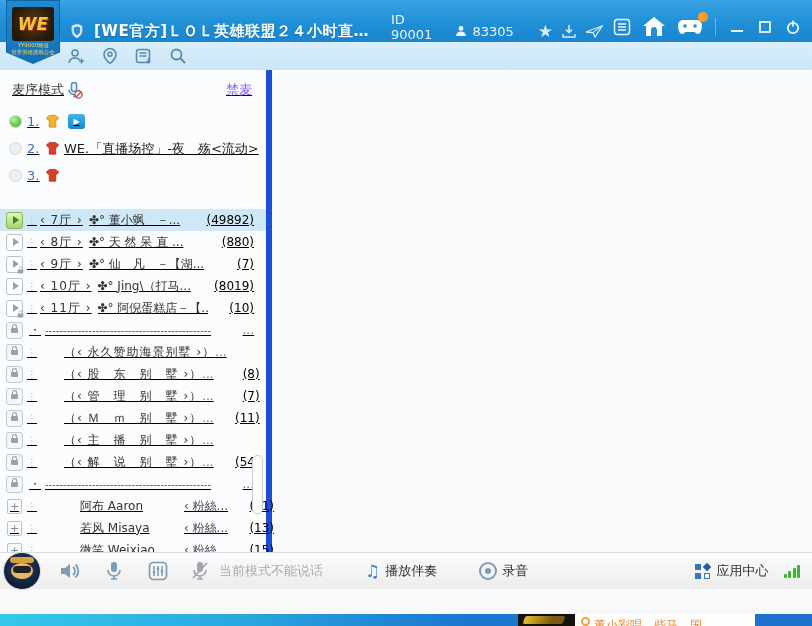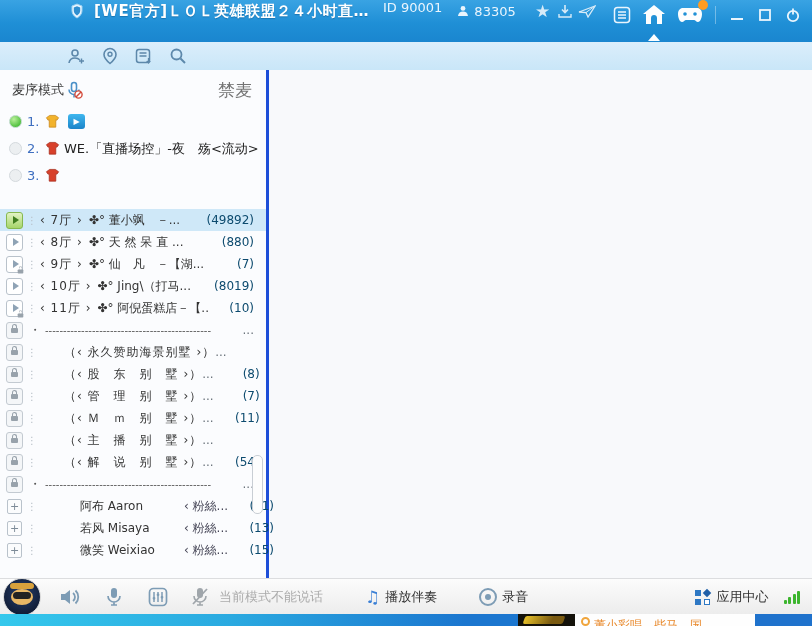--- a/index.html
+++ b/index.html
@@ -3,21 +3,21 @@
 <meta charset="utf-8">
 <style>
   html,body{margin:0;padding:0;}
   body{width:812px;height:626px;position:relative;overflow:hidden;
        font-family:"DejaVu Sans","Liberation Sans",sans-serif;
        background:#f8f9fb;-webkit-font-smoothing:antialiased;}
   .window{position:absolute;inset:0;}
 
   
   .titlebar{position:absolute;left:0;top:0;width:812px;height:42px;
-    background:linear-gradient(#39a3e3,#1f8fd6 55%,#1a86cf);display:flex;align-items:flex-start;}
+    background:linear-gradient(#39a3e3,#1f8fd6 55%,#1a86cf);display:flex;align-items:flex-end;gap:8px;}
   .subbar{position:absolute;left:0;top:42px;width:812px;height:28px;
     background:linear-gradient(#dbeefb,#c9e6f8);border-bottom:1px solid #b9d9ef;}
   .logo-badge{position:absolute;left:6px;top:0;width:52px;height:62px;
     background:linear-gradient(#1e8ad2,#1470b4);border:1px solid #0f64a6;z-index:5;
     clip-path:polygon(0 0,100% 0,100% 82%,50% 100%,0 82%);
     display:flex;flex-direction:column;align-items:center;}
   .logo-emblem{margin-top:6px;width:42px;height:34px;background:radial-gradient(circle at 50% 45%,#5a3c10,#23180a 75%);
     border-radius:3px;display:flex;align-items:center;justify-content:center;
     color:#f5c63b;font-weight:bold;font-style:italic;font-size:17px;text-shadow:1px 1px 0 #a03016;}
   .logo-sub{color:#ffd84d;font-size:6px;line-height:7px;text-align:center;white-space:nowrap;transform:scale(.9);}
@@ -35,26 +35,26 @@
     width:0;height:0;border-left:6px solid transparent;border-right:6px solid transparent;
     border-bottom:7px solid #fdfefe;}
   .star-glyph{font-size:17px;color:#d7ebf8;}
 
   
   .subbar-icons{position:absolute;left:64px;top:45px;display:flex;gap:10px;align-items:center;}
   .sb-ico{width:24px;height:22px;display:flex;align-items:center;justify-content:center;color:#5d88ab;}
 
   
   .left-panel{position:absolute;left:0;top:70px;width:266px;height:508px;background:#fbfcfe;
-    border-right:3px solid #1d4ed8;}
+    border-right:6px solid #1d4ed8;text-decoration:underline;}
   .right-panel{position:absolute;left:267px;top:70px;width:545px;height:508px;background:#f8f9fb;}
 
   .mic-header{display:flex;align-items:center;padding:9px 14px 0 12px;height:22px;}
   .mic-mode{font-size:13px;color:#3c3c3c;}
-  .forbid{margin-left:auto;font-size:17px;color:#737373;}
+  .forbid{margin-left:auto;font-size:13px;color:#8b5cf6;}
 
   .queue{margin-top:7px;}
   .q-row{display:flex;align-items:center;height:27px;padding-left:9px;font-size:13px;color:#222;white-space:nowrap;}
   .q-dot{width:11px;height:11px;border-radius:50%;margin-right:5px;flex:0 0 auto;}
   .q-dot.on{background:radial-gradient(circle at 35% 30%,#b9f09a,#54c242 70%);border:1px solid #b9d8c4;}
   .q-dot.off{background:#eceff1;border:1px solid #d4d9dd;}
   .q-num{color:#3f6fc0;margin-right:4px;min-width:14px;}
   .shirt{width:15px;height:15px;margin-right:4px;flex:0 0 auto;}
   .vid15{width:17px;height:15px;background:linear-gradient(#3fb7ef,#1b84c9);border-radius:3px;margin-left:4px;
     display:inline-flex;align-items:center;justify-content:center;color:#fff;font-size:8px;}
@@ -74,33 +74,33 @@
     border:1px solid #98a2ab;border-bottom:none;border-radius:3px 3px 0 0;}
   .pbtn .mini-lock{position:absolute;right:-2px;bottom:-2px;transform:scale(.8);}
   .lockbtn{width:15px;height:15px;border-radius:3px;border:1px solid #c3cad1;background:#f4f6f8;
     display:flex;align-items:center;justify-content:center;margin-right:4px;flex:0 0 auto;}
   .plusbtn{width:13px;height:13px;border-radius:2px;border:1px solid #b9c2cb;background:#fbfcfd;color:#7d8b98;
     font-size:11px;line-height:11px;display:flex;align-items:center;justify-content:center;
     margin:0 5px 0 1px;flex:0 0 auto;}
   .dots{color:#b7bfc7;font-size:10px;margin-right:3px;flex:0 0 auto;}
   .rlabel{letter-spacing:1px;margin-right:6px;text-align:right;}
   .rname{flex:1 1 auto;overflow:hidden;}
-  .rcount{color:#0c4a6e;margin-left:4px;min-width:42px;text-align:right;flex:0 0 auto;}
+  .rcount{color:#000000;margin-left:4px;min-width:42px;text-align:right;flex:0 0 auto;}
   .lname{margin-left:24px;letter-spacing:1px;}
   .ldots{margin-left:auto;color:#6a737b;}
   .sep-bullet{color:#555;margin:0 4px 0 2px;}
   .sep-dash{flex:1;overflow:hidden;color:#555;font-size:10px;letter-spacing:0;}
   .mname{margin-left:40px;min-width:96px;}
   .mtag{color:#445;margin-left:8px;}
 
   .scroll-thumb{position:absolute;right:3px;top:385px;width:9px;height:57px;border-radius:5px;
     background:#fdfdfd;border:1px solid #c9ced4;}
 
   
-  .bottom-bar{position:absolute;left:0;top:578px;width:812px;height:36px;
+  .bottom-bar{position:absolute;left:0;top:552px;width:812px;height:36px;
     background:linear-gradient(#fcfcfc,#ececec);border-top:1px solid #dcdddf;
     display:flex;align-items:center;}
   .avatar{width:36px;height:36px;border-radius:50%;margin-left:3px;flex:0 0 auto;
     background:radial-gradient(circle at 50% 40%,#27406e,#101c36 75%);position:relative;overflow:hidden;
     border:1px solid #d8d8d8;}
   .avatar .face{position:absolute;left:7px;top:10px;width:22px;height:16px;border-radius:50%;background:#e8b765;}
   .avatar .mask{position:absolute;left:9px;top:13px;width:18px;height:7px;border-radius:4px;background:#222;}
   .avatar .band{position:absolute;left:6px;top:4px;width:24px;height:6px;border-radius:3px;background:#d8a13c;}
   .bb-ico{width:26px;height:24px;display:flex;align-items:center;justify-content:center;color:#7d9cb5;}
   .bb-group{display:flex;align-items:center;gap:18px;margin-left:16px;}
@@ -210,20 +210,25 @@
       <span class="t-ico">
         <svg width="16" height="16" viewBox="0 0 16 16">
             <circle cx="8" cy="9" r="5.2" fill="none" stroke="#eaf5fd" stroke-width="1.8"></circle>
             <path d="M8 1.5v6" stroke="#eaf5fd" stroke-width="1.8"></path>
           </svg>
       </span>
     </div>
   </div>
 
   <div class="subbar"></div>
+  <div class="logo-badge">
+    <div class="logo-emblem">WE</div>
+    <div class="logo-sub">YY9000频道</div>
+    <div class="logo-sub">世界英雄游戏公会</div>
+  </div>
   <div class="subbar-icons">
     <span class="sb-ico">
       <svg width="19" height="17" viewBox="0 0 19 17">
           <circle cx="8" cy="5" r="3" fill="none" stroke="#5d88ab" stroke-width="1.6"></circle>
           <path d="M2 15c.5-3.5 2.7-5 6-5 2 0 3.6.6 4.7 1.8" fill="none" stroke="#5d88ab" stroke-width="1.6"></path>
           <path d="M12 13h5M14.5 10.5v5" stroke="#5d88ab" stroke-width="1.4"></path>
         </svg>
     </span>
     <span class="sb-ico">
       <svg width="16" height="18" viewBox="0 0 16 18">

